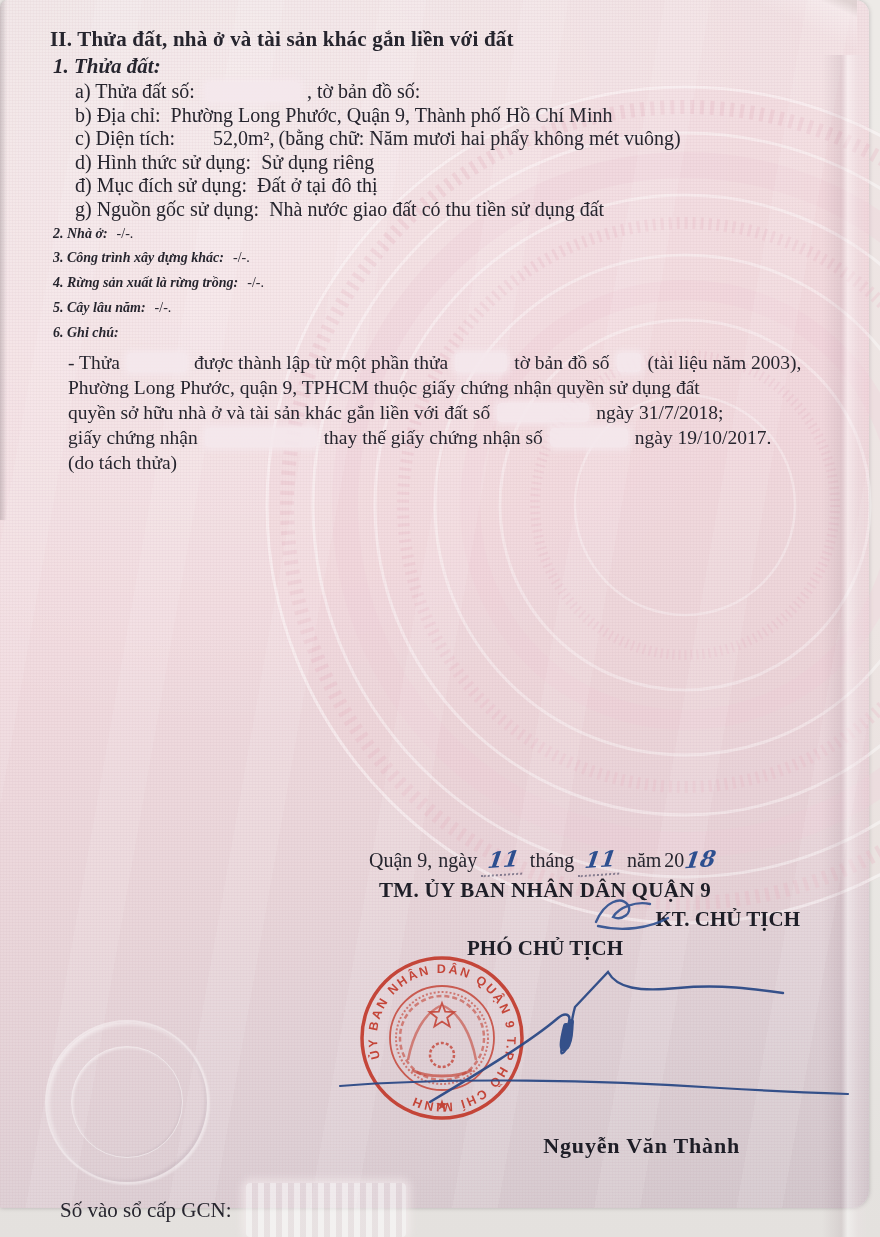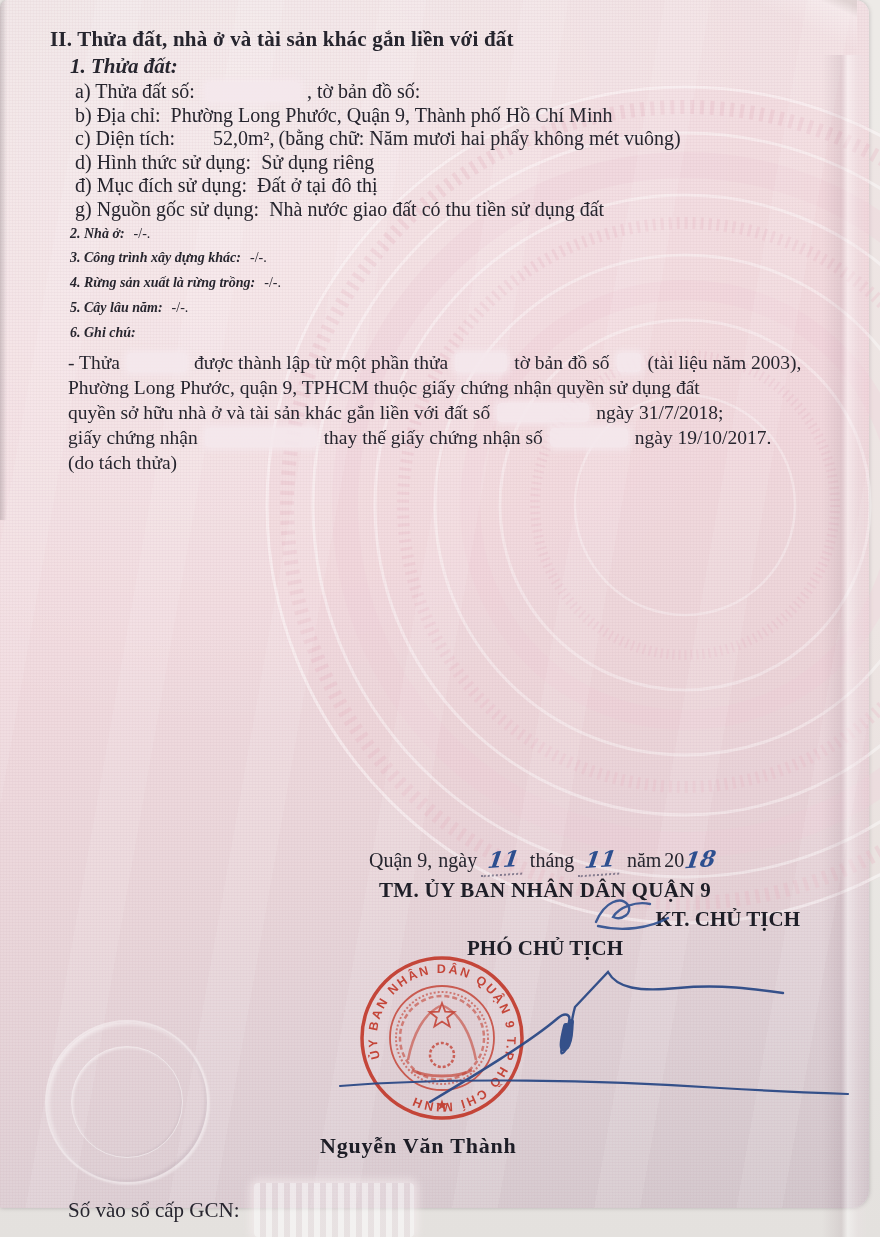--- a/index.html
+++ b/index.html
@@ -29,21 +29,21 @@
   .crease{
     position:absolute;left:822px;top:55px;width:46px;height:1182px;z-index:3;pointer-events:none;
     background:linear-gradient(90deg, rgba(0,0,0,0) 0%, rgba(120,90,104,.12) 42%, rgba(255,255,255,.40) 56%, rgba(236,226,229,.30) 78%, rgba(0,0,0,0) 100%);
   }
   .corner-fold{
     position:absolute;right:12px;top:0;width:120px;height:95px;z-index:3;pointer-events:none;
     background:linear-gradient(205deg, rgba(210,200,198,.55) 4%, rgba(255,255,255,.25) 12%, rgba(0,0,0,0) 34%);
   }
   .content{position:absolute;left:0;top:0;width:869px;z-index:4;}
   .line{white-space:nowrap;}
-  .ind1{padding-left:50px;} .ind2{padding-left:70px;} .ind3{padding-left:75px;} .ind4{padding-left:68px;}
+  .ind1{padding-left:50px;} .ind2{padding-left:53px;} .ind3{padding-left:75px;} .ind4{padding-left:68px;}
   .block-top{position:absolute;left:0;top:26px;width:869px;}
   .title{font-size:21px;font-weight:bold;line-height:27px;letter-spacing:.2px;}
   .h1{font-size:21px;font-weight:bold;font-style:italic;line-height:27px;}
   .fline{font-size:20px;line-height:23.6px;}
   .fline .lbl{margin-right:10px;}
   .gap-c{margin-left:38px;margin-right:4px;}
   .item{font-size:14px;line-height:24.8px;}
   .item .ilbl{font-weight:bold;font-style:italic;margin-right:9px;}
   .note{margin-top:4px;}
   .note .nline{font-size:19.5px;line-height:25.2px;}
@@ -64,24 +64,24 @@
     padding:0 5px;border-bottom:2px dotted rgba(55,55,85,.55);margin:0 3px;
   }
   .hand.yr{margin-left:0;padding-left:1px;border-bottom:none;}
   .committee{font-size:21px;font-weight:bold;line-height:29px;letter-spacing:.3px;color:#1e1e27;}
   .kt{font-size:21px;font-weight:bold;line-height:29px;color:#1e1e27;text-align:right;}
   .pho{font-size:21px;font-weight:bold;line-height:29px;color:#1e1e27;}
   .seal{position:absolute;left:356px;top:952px;z-index:5;}
   .sig-svg{position:absolute;left:300px;top:930px;z-index:6;}
   .paraph{position:absolute;left:588px;top:892px;z-index:6;}
   .signer{
-    position:absolute;left:320px;top:1133px;width:420px;text-align:left;z-index:5;
+    position:absolute;left:320px;top:1133px;width:420px;text-align:right;z-index:5;
     font-size:22px;font-weight:bold;letter-spacing:.8px;color:#1d1d26;
   }
-  .registry{position:absolute;left:68px;top:1183px;font-size:21px;z-index:5;}
+  .registry{position:absolute;left:60px;top:1183px;font-size:21px;z-index:5;}
   .registry .patch{
     display:inline-block;width:160px;height:54px;vertical-align:-20px;margin-left:14px;border-radius:4px;
     background:repeating-linear-gradient(90deg, rgba(255,255,255,.55) 0 6px, rgba(236,226,230,.45) 6px 12px);
     box-shadow:0 0 8px 4px rgba(246,238,240,.6);
   }
   .emboss{
     position:absolute;left:45px;top:1020px;width:160px;height:160px;border-radius:50%;z-index:4;
     border:2px solid rgba(255,255,255,.40);
     box-shadow:inset 2px 2px 4px rgba(255,255,255,.55), inset -2px -2px 3px rgba(150,130,142,.18), 1px 1px 2px rgba(255,255,255,.35);
   }

